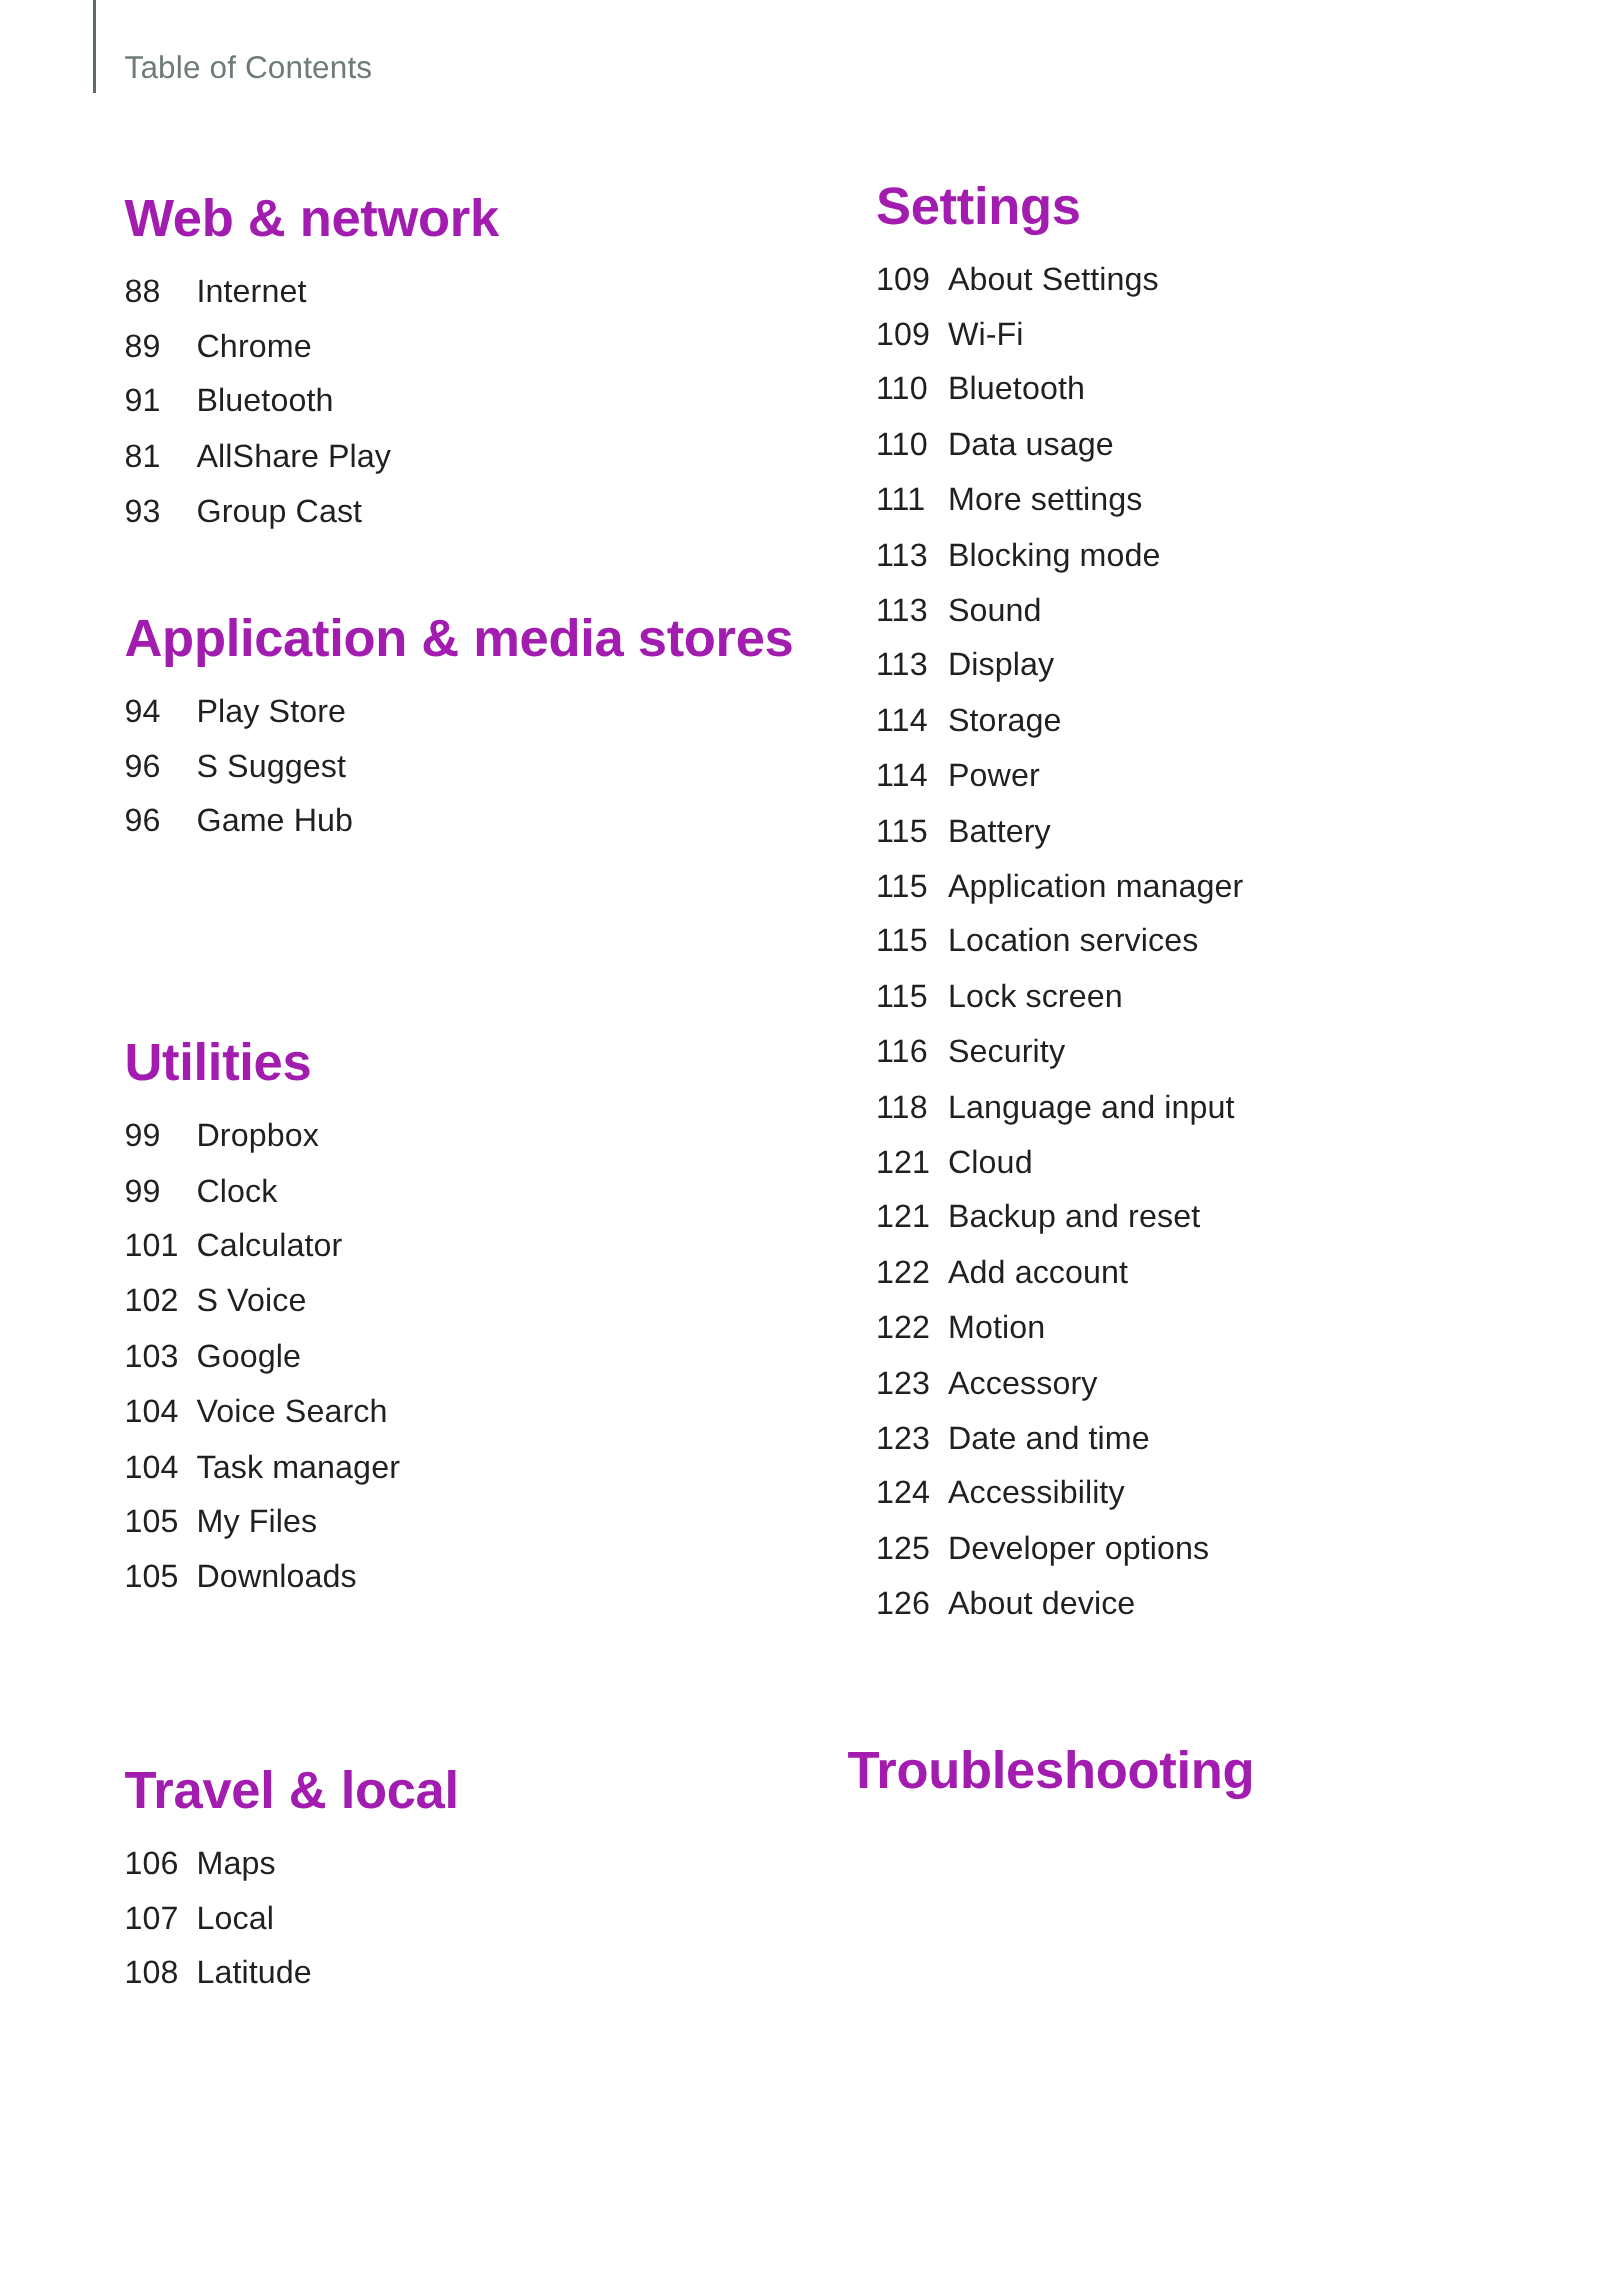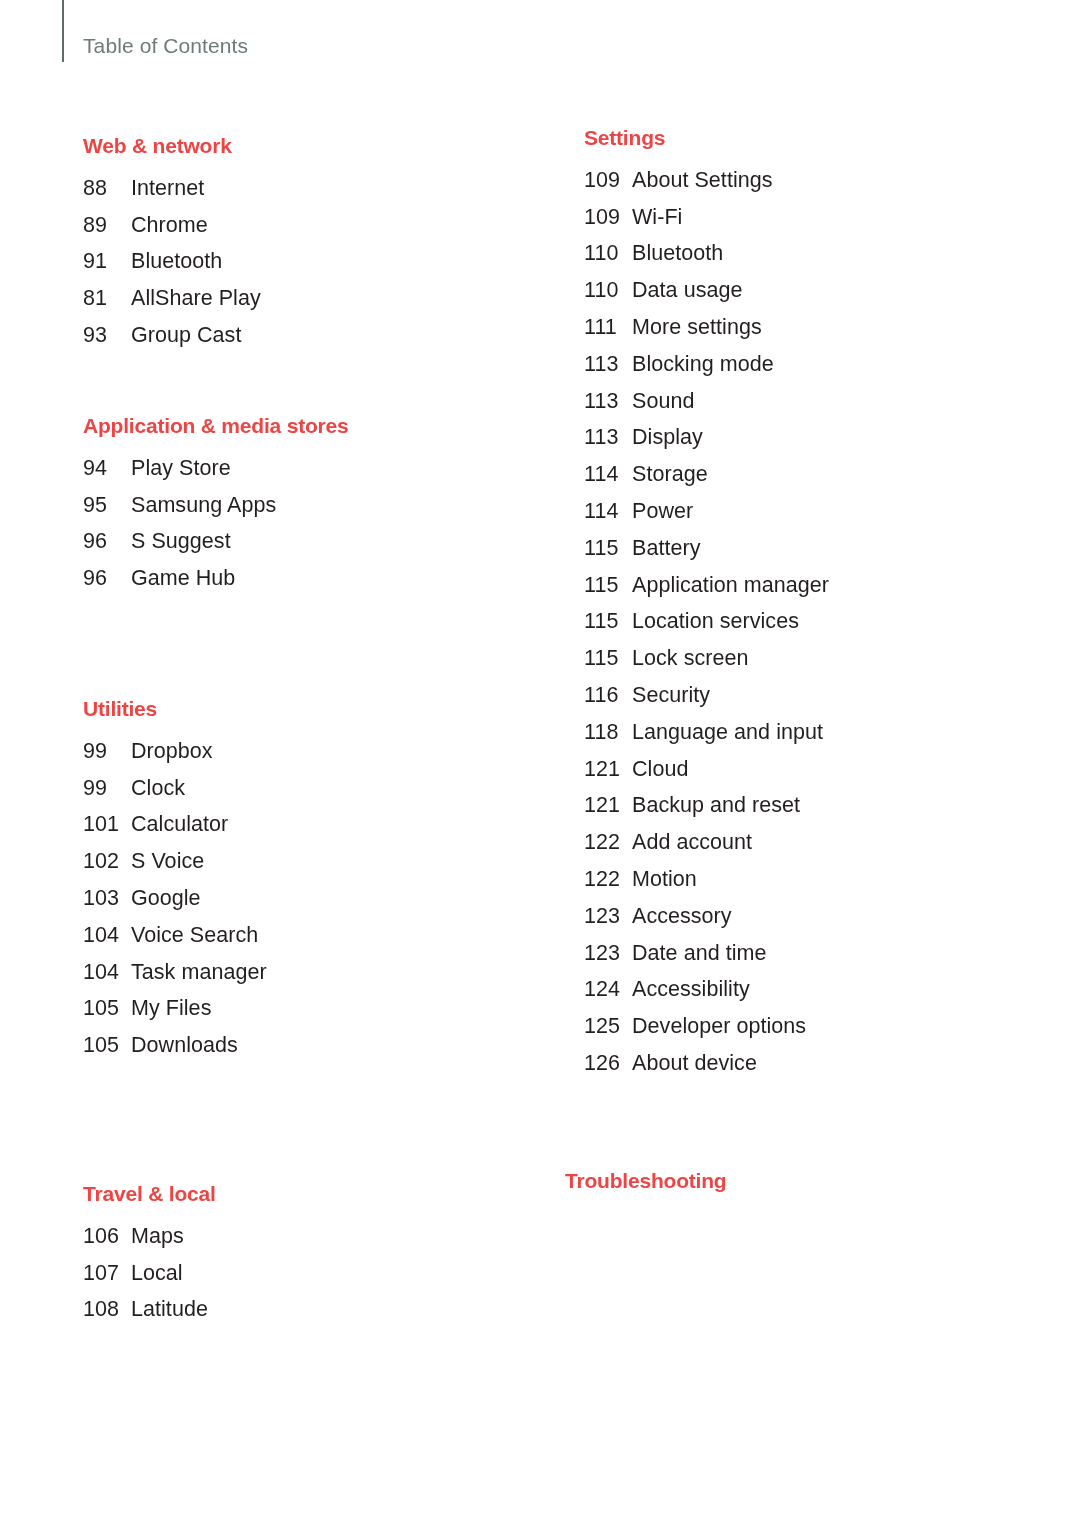--- a/index.html
+++ b/index.html
@@ -60,37 +60,37 @@
   .col-left  { left: 83px; }
   .col-right { left: 565px; }
 
   .section {
     position: absolute;
     left: 0;
     width: 470px;
   }
 
   .section-title {
-    font-size: 21px;
+    font-size: 35px;
     line-height: 36px;
     font-weight: bold;
-    color: #ef4444;
+    color: #a21caf;
     letter-spacing: -0.2px;
     white-space: nowrap;
     margin: 0 0 6px 0;
   }
 
   .entries {
     margin: 0;
     padding: 0;
     list-style: none;
   }
   .entry {
     display: flex;
-    align-items: center;
+    align-items: flex-end;
     height: 36.8px;
     font-size: 21.5px;
     color: #231f20;
     letter-spacing: 0.05px;
   }
   .entry-page {
     width: 40px;
     flex: 0 0 40px;
     text-align: left;
     white-space: nowrap;
@@ -149,24 +149,20 @@
           </ul>
         </div>
         <div class="section" style="top: 408px;">
           <div class="section-title">Application &amp; media stores</div>
           <ul class="entries">
             <li class="entry">
               <span class="entry-page">94</span>
               <span class="entry-label">Play Store</span>
             </li>
             <li class="entry">
-              <span class="entry-page">95</span>
-              <span class="entry-label">Samsung Apps</span>
-            </li>
-            <li class="entry">
               <span class="entry-page">96</span>
               <span class="entry-label">S Suggest</span>
             </li>
             <li class="entry">
               <span class="entry-page">96</span>
               <span class="entry-label">Game Hub</span>
             </li>
           </ul>
         </div>
         <div class="section" style="top: 691px;">

